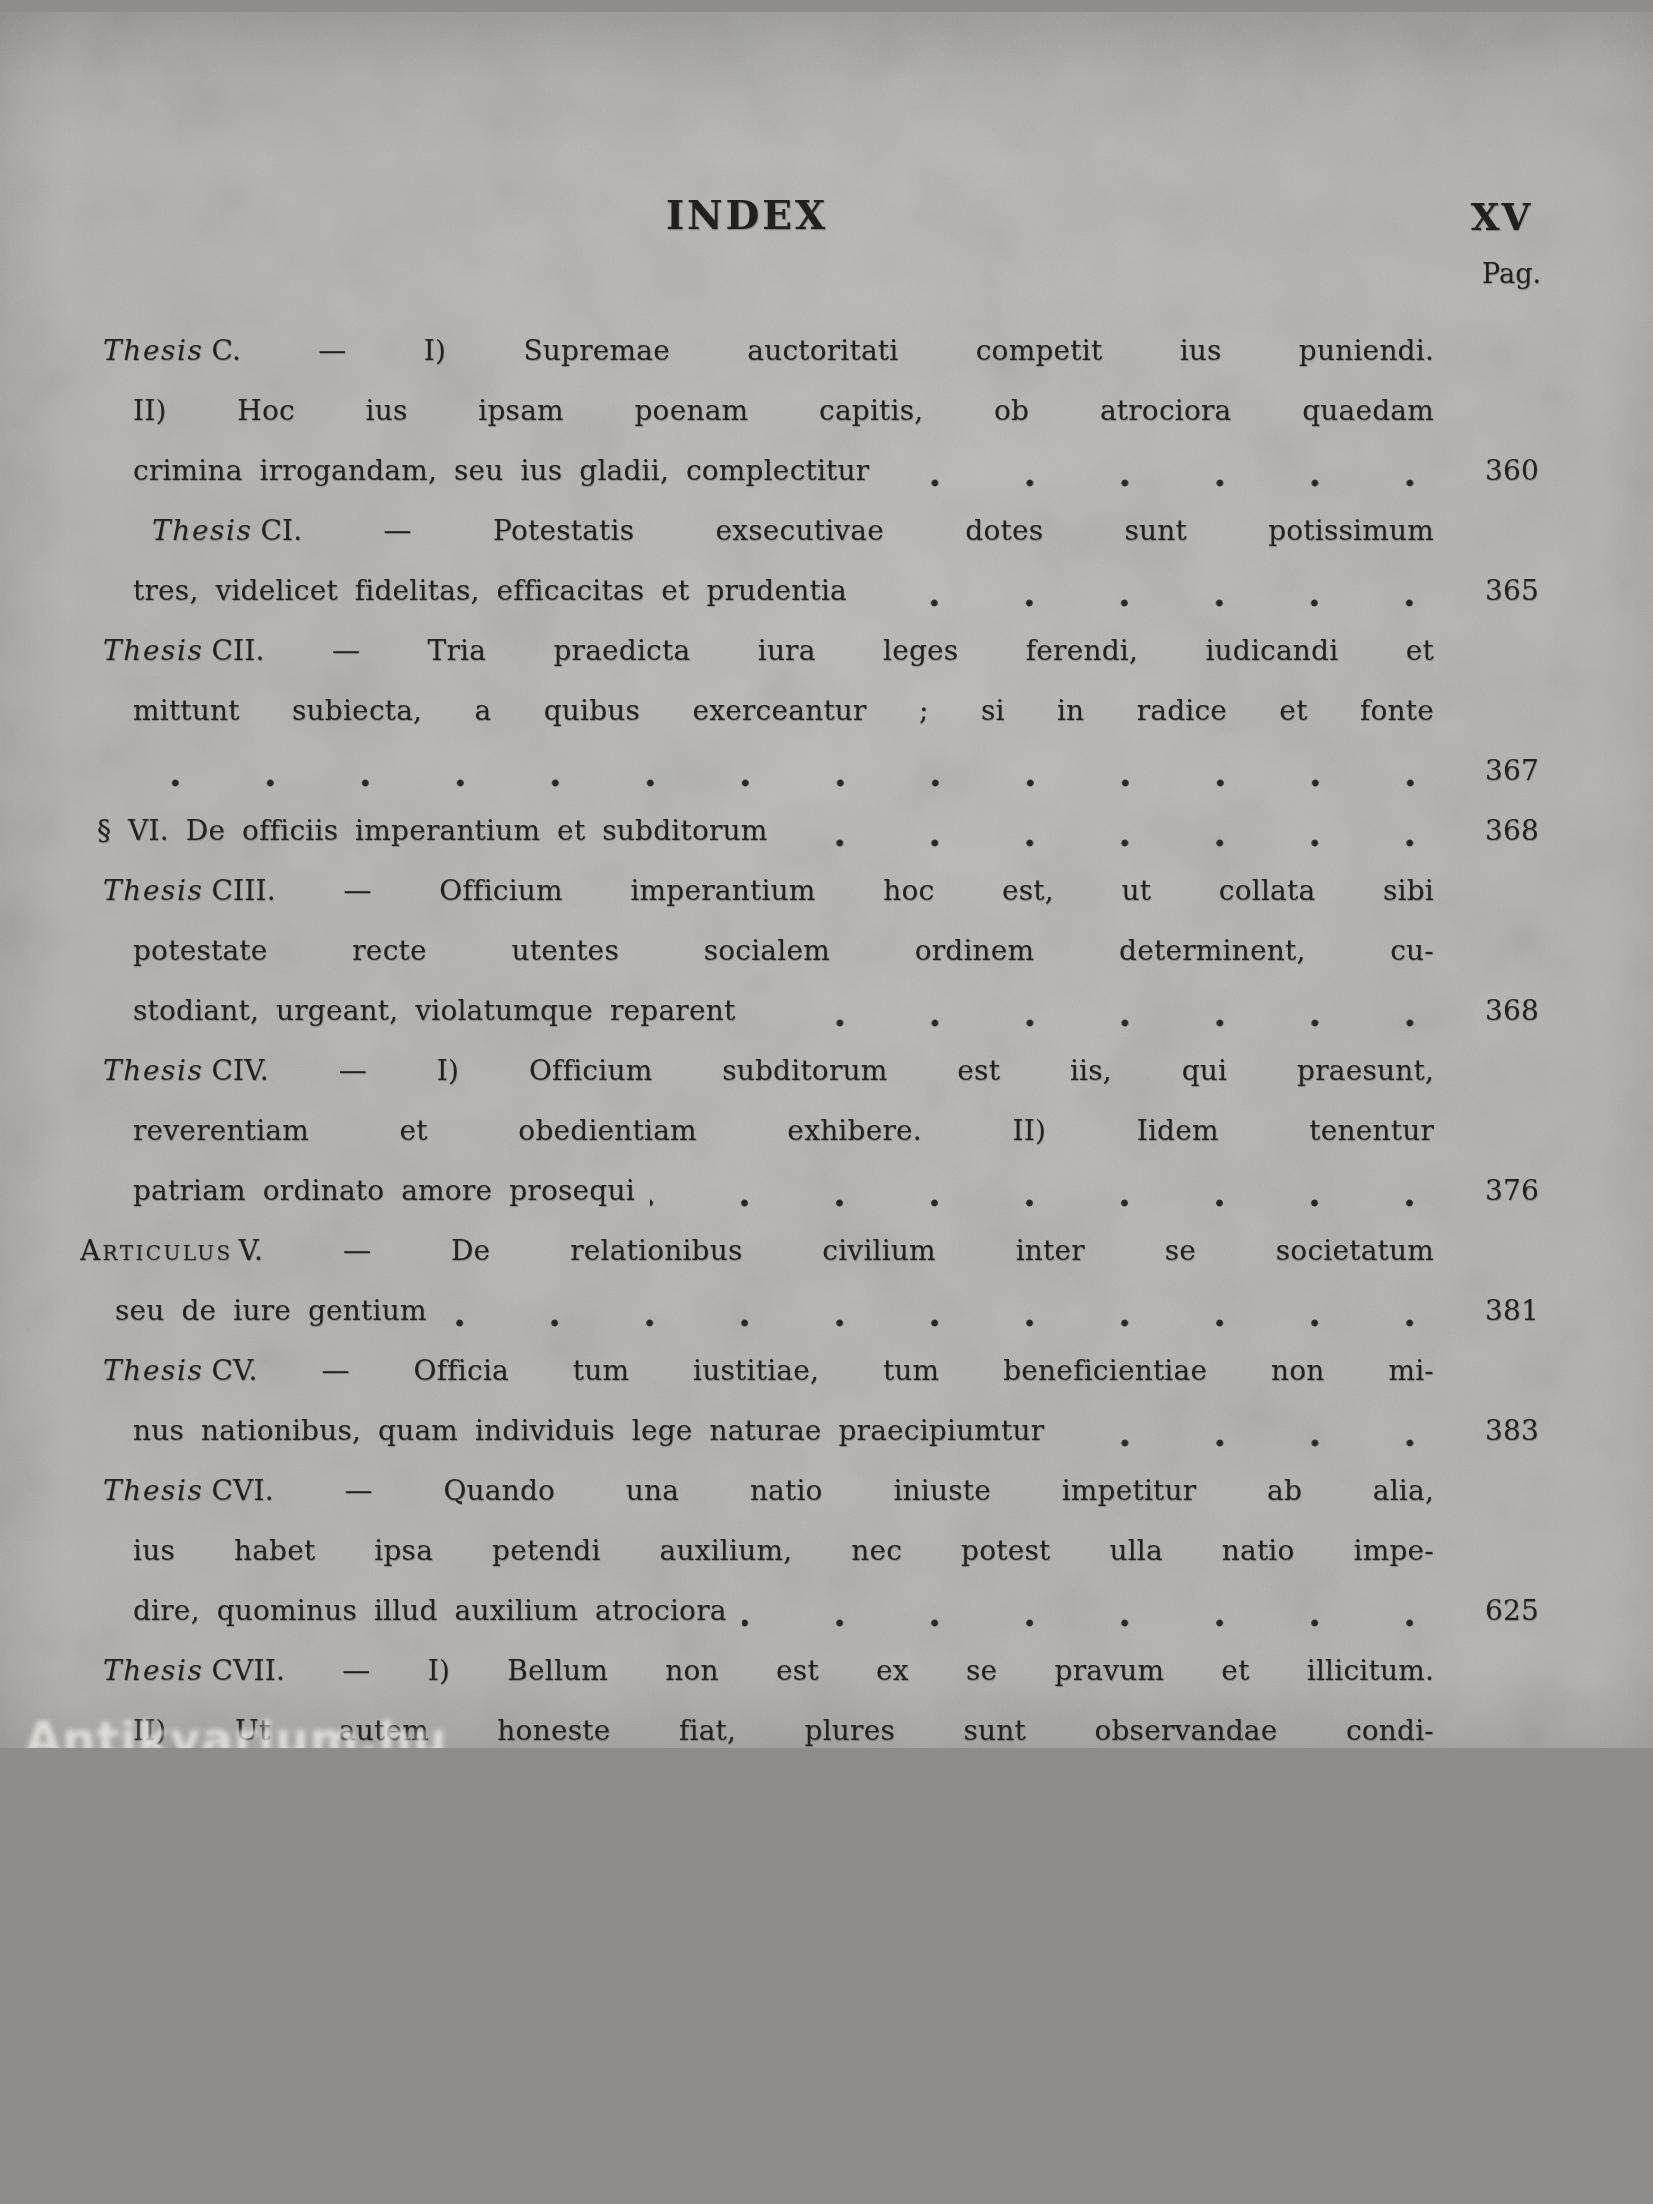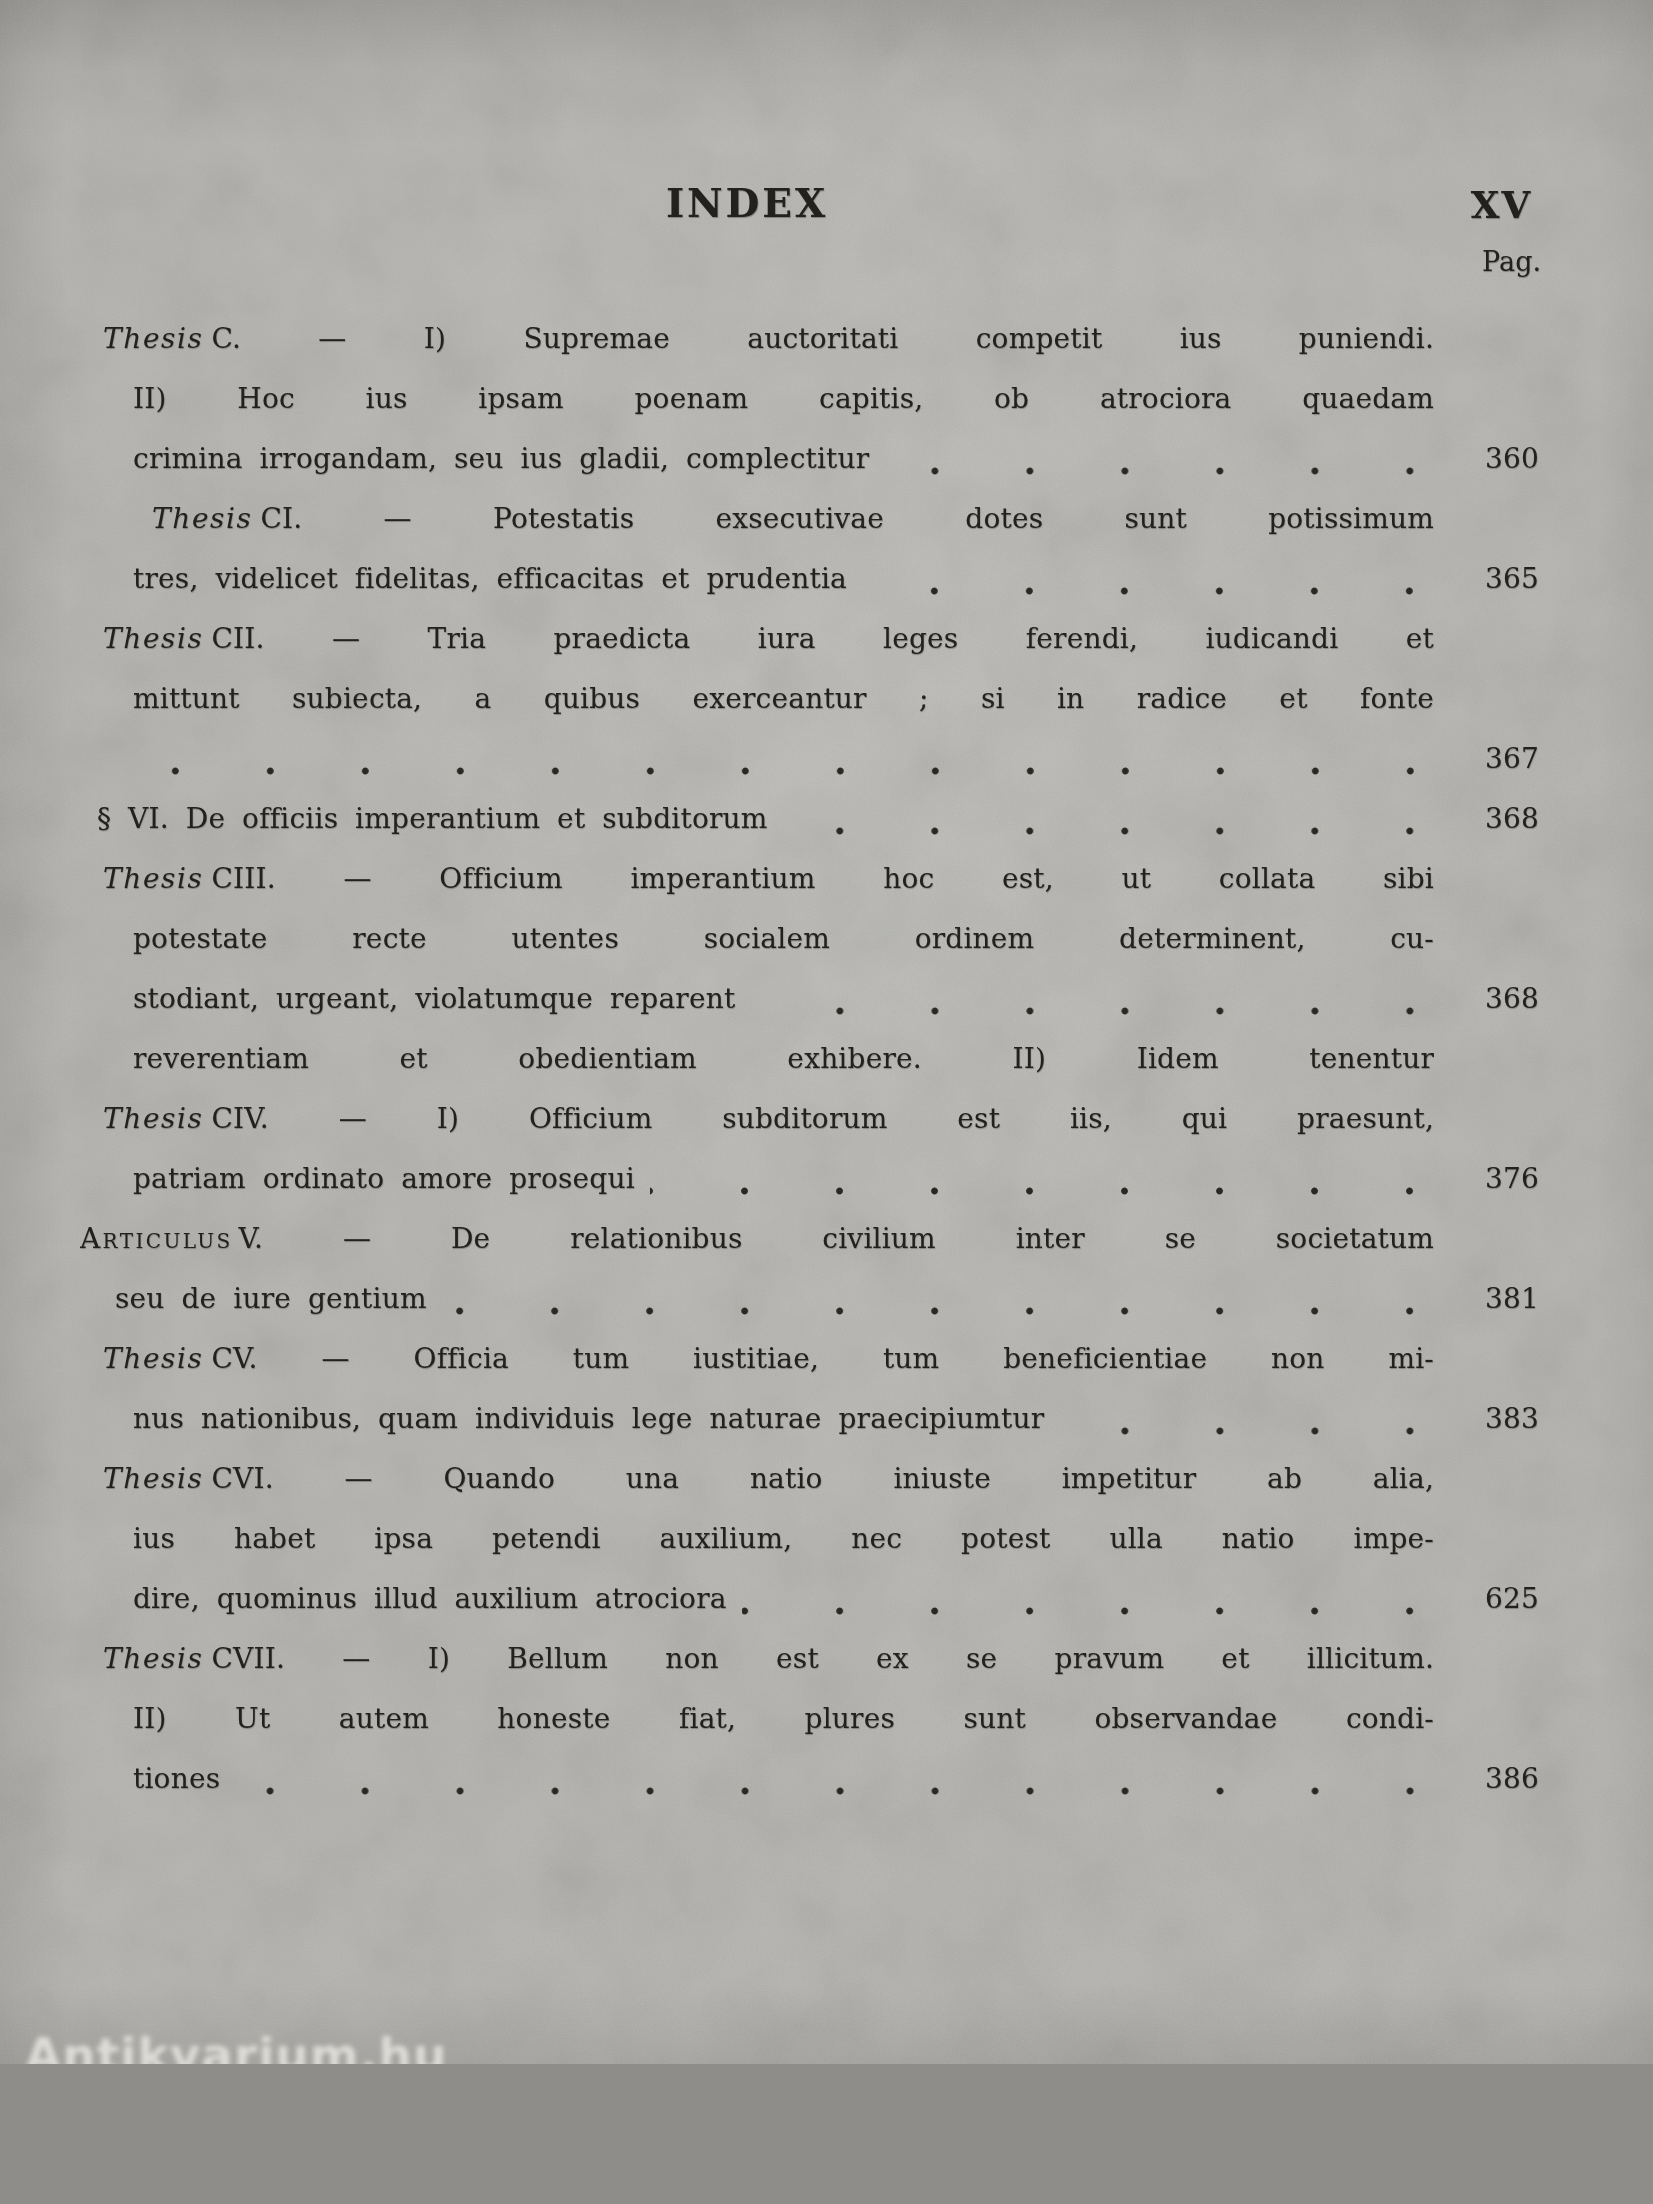--- a/index.html
+++ b/index.html
@@ -1,19 +1,19 @@
 <!DOCTYPE html>
 <html><head>
 <meta charset="utf-8">
 <style>
   html,body{margin:0;padding:0;background:#8e8d8a;}
   #page{
     position:relative;
-    width:1654px;height:2064px;
-    margin:0 auto;
+    width:1654px;height:1736px;
+    margin:12px auto;
     overflow:hidden;
     background-color:#b3b2ae;
     background-image:
       radial-gradient(ellipse at 52% 36%, rgba(255,255,255,0.10), rgba(0,0,0,0) 62%),
       linear-gradient(180deg, rgba(55,55,53,0.20) 0px, rgba(55,55,53,0.06) 68px, rgba(0,0,0,0) 146px),
       linear-gradient(0deg, rgba(55,55,53,0.12) 0px, rgba(0,0,0,0) 78px),
       linear-gradient(90deg, rgba(55,55,53,0.10) 0px, rgba(0,0,0,0) 68px),
       linear-gradient(270deg, rgba(55,55,53,0.08) 0px, rgba(0,0,0,0) 58px);
     font-family:"DejaVu Serif","Liberation Serif",serif;
     color:#23211d;
@@ -136,22 +136,22 @@
         <span class="dots"></span>
         <span class="pagenum">368</span>
       </div>
       <div class="line ind2 full"><span class="text"><span class="lead-thesis">Thesis</span>CIII. — Officium imperantium hoc est, ut collata sibi</span></div>
       <div class="line ind4 full"><span class="text">potestate recte utentes socialem ordinem determinent, cu-</span></div>
       <div class="line ind4 has-page">
         <span class="text">stodiant, urgeant, violatumque reparent</span>
         <span class="dots"></span>
         <span class="pagenum">368</span>
       </div>
+      <div class="line ind2 full"><span class="text"><span class="lead-thesis">Thesis</span>CIV. — I) Officium subditorum est iis, qui praesunt,</span></div>
       <div class="line ind4 full"><span class="text">reverentiam et obedientiam exhibere. II) Iidem tenentur</span></div>
-      <div class="line ind2 full"><span class="text"><span class="lead-thesis">Thesis</span>CIV. — I) Officium subditorum est iis, qui praesunt,</span></div>
       <div class="line ind4 has-page">
         <span class="text">patriam ordinato amore prosequi</span>
         <span class="dots"></span>
         <span class="pagenum">376</span>
       </div>
       <div class="line ind0 full"><span class="text"><span class="lead-articulus">Articulus</span>V. — De relationibus civilium inter se societatum</span></div>
       <div class="line ind3 has-page">
         <span class="text">seu de iure gentium</span>
         <span class="dots"></span>
         <span class="pagenum">381</span>

